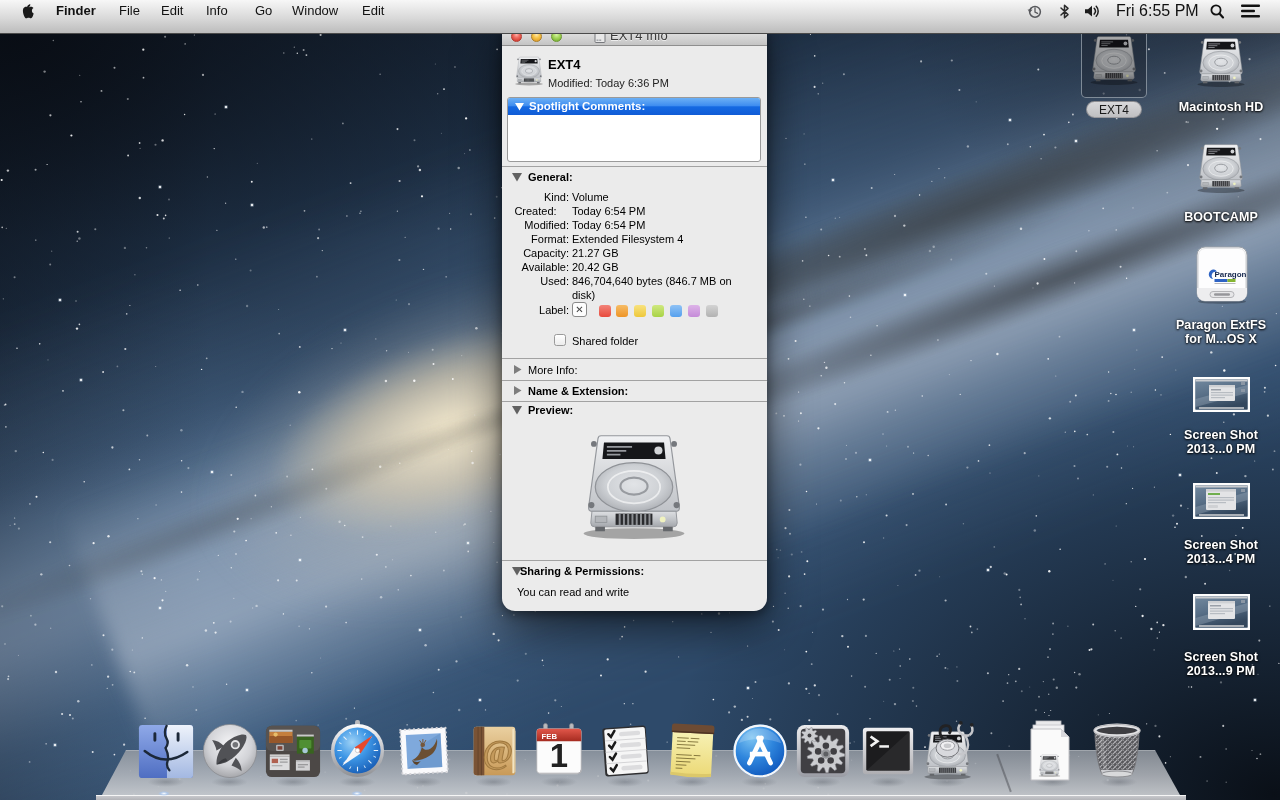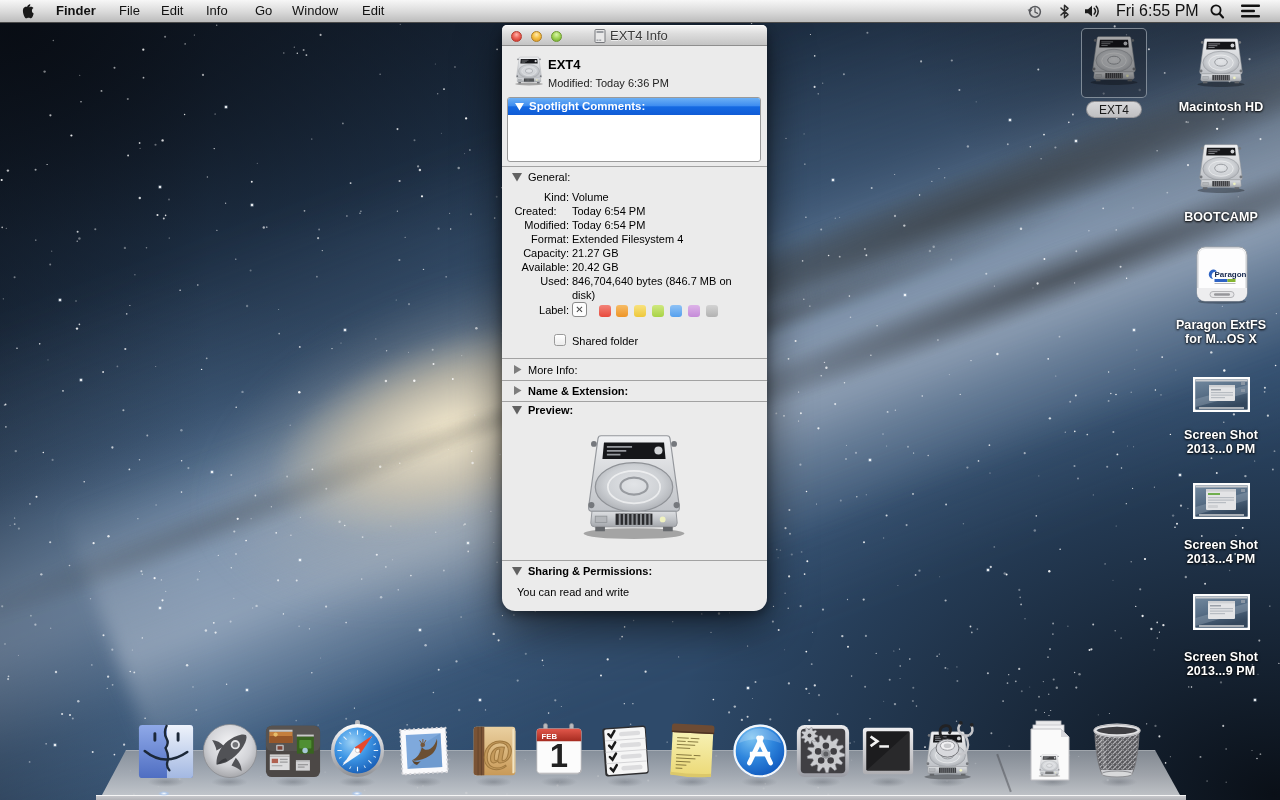--- a/index.html
+++ b/index.html
@@ -30,21 +30,21 @@
 .dust1{position:absolute;left:470px;top:170px;width:1000px;height:74px;transform:rotate(-20.6deg);border-radius:40px;
  background:radial-gradient(closest-side, rgba(42,42,40,.6), rgba(42,42,40,.34) 55%, rgba(42,42,40,0));filter:blur(5px)}
 .dust2{position:absolute;left:600px;top:246px;width:940px;height:56px;transform:rotate(-20.6deg);border-radius:30px;
  background:radial-gradient(closest-side, rgba(38,40,42,.62), rgba(38,40,42,0));filter:blur(4px)}
 .dust3{position:absolute;left:330px;top:322px;width:780px;height:34px;transform:rotate(-20deg);border-radius:30px;
  background:radial-gradient(closest-side, rgba(44,46,48,.45), rgba(44,46,48,0));filter:blur(4px)}
 .dust4{position:absolute;left:-90px;top:500px;width:620px;height:44px;transform:rotate(-21deg);border-radius:30px;
  background:radial-gradient(closest-side, rgba(48,50,52,.28), rgba(48,50,52,0));filter:blur(5px)}
 #stars{position:absolute;inset:0}
 
-#menubar{position:absolute;left:0;top:0;width:1280px;height:23px;
+#menubar{position:absolute;left:0;top:0;width:1280px;height:34px;
  background:linear-gradient(#f7f7f7,#d9d9d9 55%,#bcbcbc);border-bottom:1px solid #4a4a4a;
  font-size:13px;color:#111;z-index:50}
 #menubar .item{position:absolute;top:0;line-height:22px;white-space:nowrap}
 
 .dlabel{position:absolute;color:#fff;font-size:12.5px;text-align:center;line-height:14px;
  text-shadow:0 1px 2px rgba(0,0,0,.9),0 0 3px rgba(0,0,0,.7);font-weight:bold;letter-spacing:.1px}
 </style></head><body>
 <div id="wall">
  <div class="base"></div>
  <div class="band"></div>
@@ -1186,21 +1186,21 @@
    <svg class="abs" style="left:7px;top:5px" width="9" height="8" viewBox="0 0 9 8">
           <path d="M0,0 L9,0 L4.5,7.5 Z" fill="#fff"></path>
         </svg>
    <span class="abs" style="left:21px;top:2px;font-weight:bold;color:#fff;font-size:11.5px">Spotlight Comments:</span>
   </div>
  </div>
  <div class="abs" style="left:0;top:141px;width:265px;height:1px;background:#a2a2a2"></div>
  <svg class="abs" style="left:10px;top:148px" width="10" height="9" viewBox="0 0 10 9">
       <path d="M0,0 L10,0 L5,8.5 Z" fill="#616161"></path>
     </svg>
- <span class="abs" style="left:26px;top:146px;font-weight:normal">General:</span>
+ <span class="abs" style="left:26px;top:146px;font-weight:bold">General:</span>
  <div class="abs" style="left:0px;top:166px;width:67px;text-align:right">Kind:</div>
     <div class="abs" style="left:70px;top:166px">Volume</div>
  <div class="abs" style="left:0px;top:180px;width:67px;text-align:center">Created:</div>
     <div class="abs" style="left:70px;top:180px">Today 6:54 PM</div>
  <div class="abs" style="left:0px;top:194px;width:67px;text-align:right">Modified:</div>
     <div class="abs" style="left:70px;top:194px">Today 6:54 PM</div>
  <div class="abs" style="left:0px;top:208px;width:67px;text-align:right">Format:</div>
     <div class="abs" style="left:70px;top:208px">Extended Filesystem 4</div>
  <div class="abs" style="left:0px;top:222px;width:67px;text-align:right">Capacity:</div>
     <div class="abs" style="left:70px;top:222px">21.27 GB</div>
@@ -1235,21 +1235,21 @@
       <path d="M0,0 L10,0 L5,8.5 Z" fill="#616161"></path>
     </svg>
  <span class="abs" style="left:26px;top:379px;font-weight:bold">Preview:</span>
  <svg class="abs" style="left:70px;top:403px" width="124" height="124" viewBox="0 0 64 64">
       <use href="#hdd"></use>
     </svg>
  <div class="abs" style="left:0;top:535px;width:265px;height:1px;background:#a2a2a2"></div>
  <svg class="abs" style="left:10px;top:542px" width="10" height="9" viewBox="0 0 10 9">
       <path d="M0,0 L10,0 L5,8.5 Z" fill="#616161"></path>
     </svg>
- <span class="abs" style="left:26px;top:540px;font-weight:bold">Sharing &amp; Permissions:</span>
+ <span class="abs" style="left:18px;top:540px;font-weight:bold">Sharing &amp; Permissions:</span>
  <div class="abs" style="left:15px;top:561px">You can read and write</div>
 </div>
 
 <div class="abs" style="left:96px;top:750px;width:1090px;height:45px;clip-path:polygon(30px 0px,1059px 0px,1084px 45px,6px 45px);background:linear-gradient(rgba(148,154,162,.85),rgba(178,182,188,.88) 55%,rgba(200,203,207,.94));box-shadow:inset 0 1px 0 rgba(255,255,255,.25)"></div>
 <div class="abs" style="left:96px;top:795px;width:1090px;height:5px;background:linear-gradient(#c7c8cc,#b3b4b8);border-top:1px solid #f6f6f6"></div>
 <div class="abs" style="left:96px;top:777px;width:1090px;height:14px;background:radial-gradient(26px 7px at 70px 5px, rgba(52,58,68,.28), rgba(52,58,68,0) 70%),radial-gradient(26px 7px at 133.5px 5px, rgba(52,58,68,.28), rgba(52,58,68,0) 70%),radial-gradient(26px 7px at 197px 5px, rgba(52,58,68,.28), rgba(52,58,68,0) 70%),radial-gradient(26px 7px at 261px 5px, rgba(52,58,68,.28), rgba(52,58,68,0) 70%),radial-gradient(26px 7px at 327.5px 5px, rgba(52,58,68,.28), rgba(52,58,68,0) 70%),radial-gradient(26px 7px at 397.5px 5px, rgba(52,58,68,.28), rgba(52,58,68,0) 70%),radial-gradient(26px 7px at 463px 5px, rgba(52,58,68,.28), rgba(52,58,68,0) 70%),radial-gradient(26px 7px at 529px 5px, rgba(52,58,68,.28), rgba(52,58,68,0) 70%),radial-gradient(26px 7px at 596px 5px, rgba(52,58,68,.28), rgba(52,58,68,0) 70%),radial-gradient(26px 7px at 663.5px 5px, rgba(52,58,68,.28), rgba(52,58,68,0) 70%),radial-gradient(26px 7px at 726.5px 5px, rgba(52,58,68,.28), rgba(52,58,68,0) 70%),radial-gradient(26px 7px at 792px 5px, rgba(52,58,68,.28), rgba(52,58,68,0) 70%),radial-gradient(26px 7px at 851px 5px, rgba(52,58,68,.28), rgba(52,58,68,0) 70%),radial-gradient(26px 7px at 956.5px 5px, rgba(52,58,68,.28), rgba(52,58,68,0) 70%),radial-gradient(26px 7px at 1023px 5px, rgba(52,58,68,.28), rgba(52,58,68,0) 70%)"></div>
 <div class="abs" style="left:1003px;top:753px;width:2px;height:40px;transform:rotate(-20deg);background:rgba(75,78,84,.5)"></div>
 <div class="abs" style="left:158px;top:791px;width:12px;height:5px;border-radius:50%;background:radial-gradient(closest-side,#f6fbff,rgba(160,200,255,.55) 60%,rgba(160,200,255,0))"></div>
 <div class="abs" style="left:351px;top:791px;width:12px;height:5px;border-radius:50%;background:radial-gradient(closest-side,#f6fbff,rgba(160,200,255,.55) 60%,rgba(160,200,255,0))"></div>
 <svg width="0" height="0" style="position:absolute">

